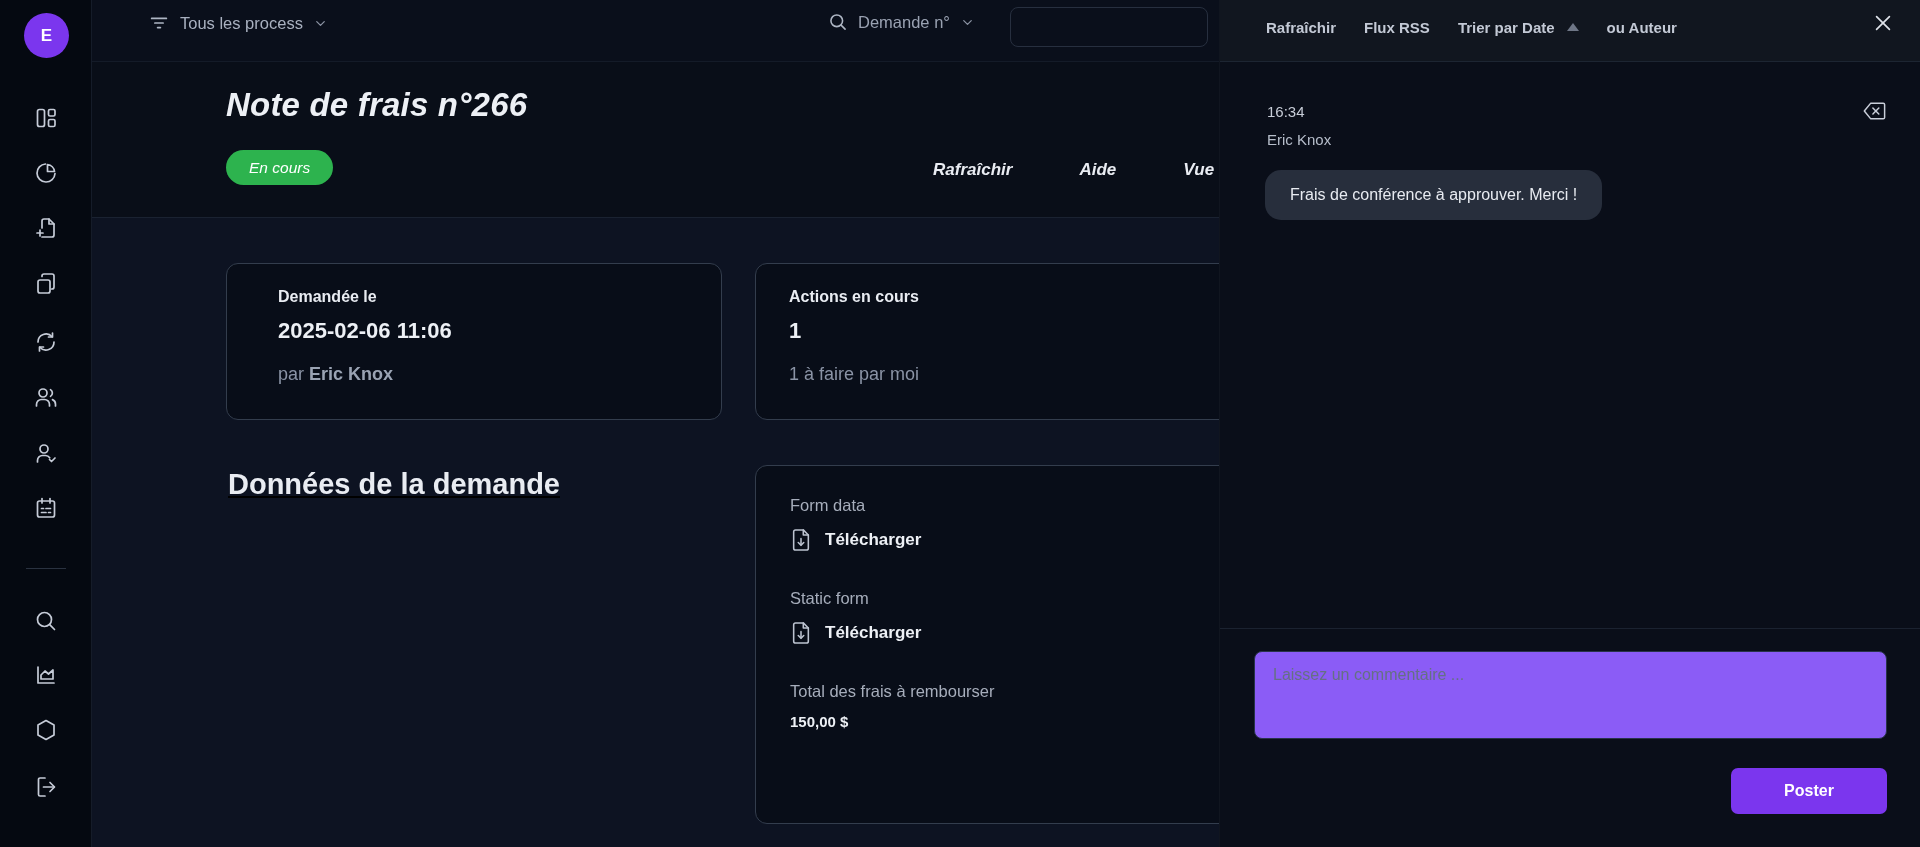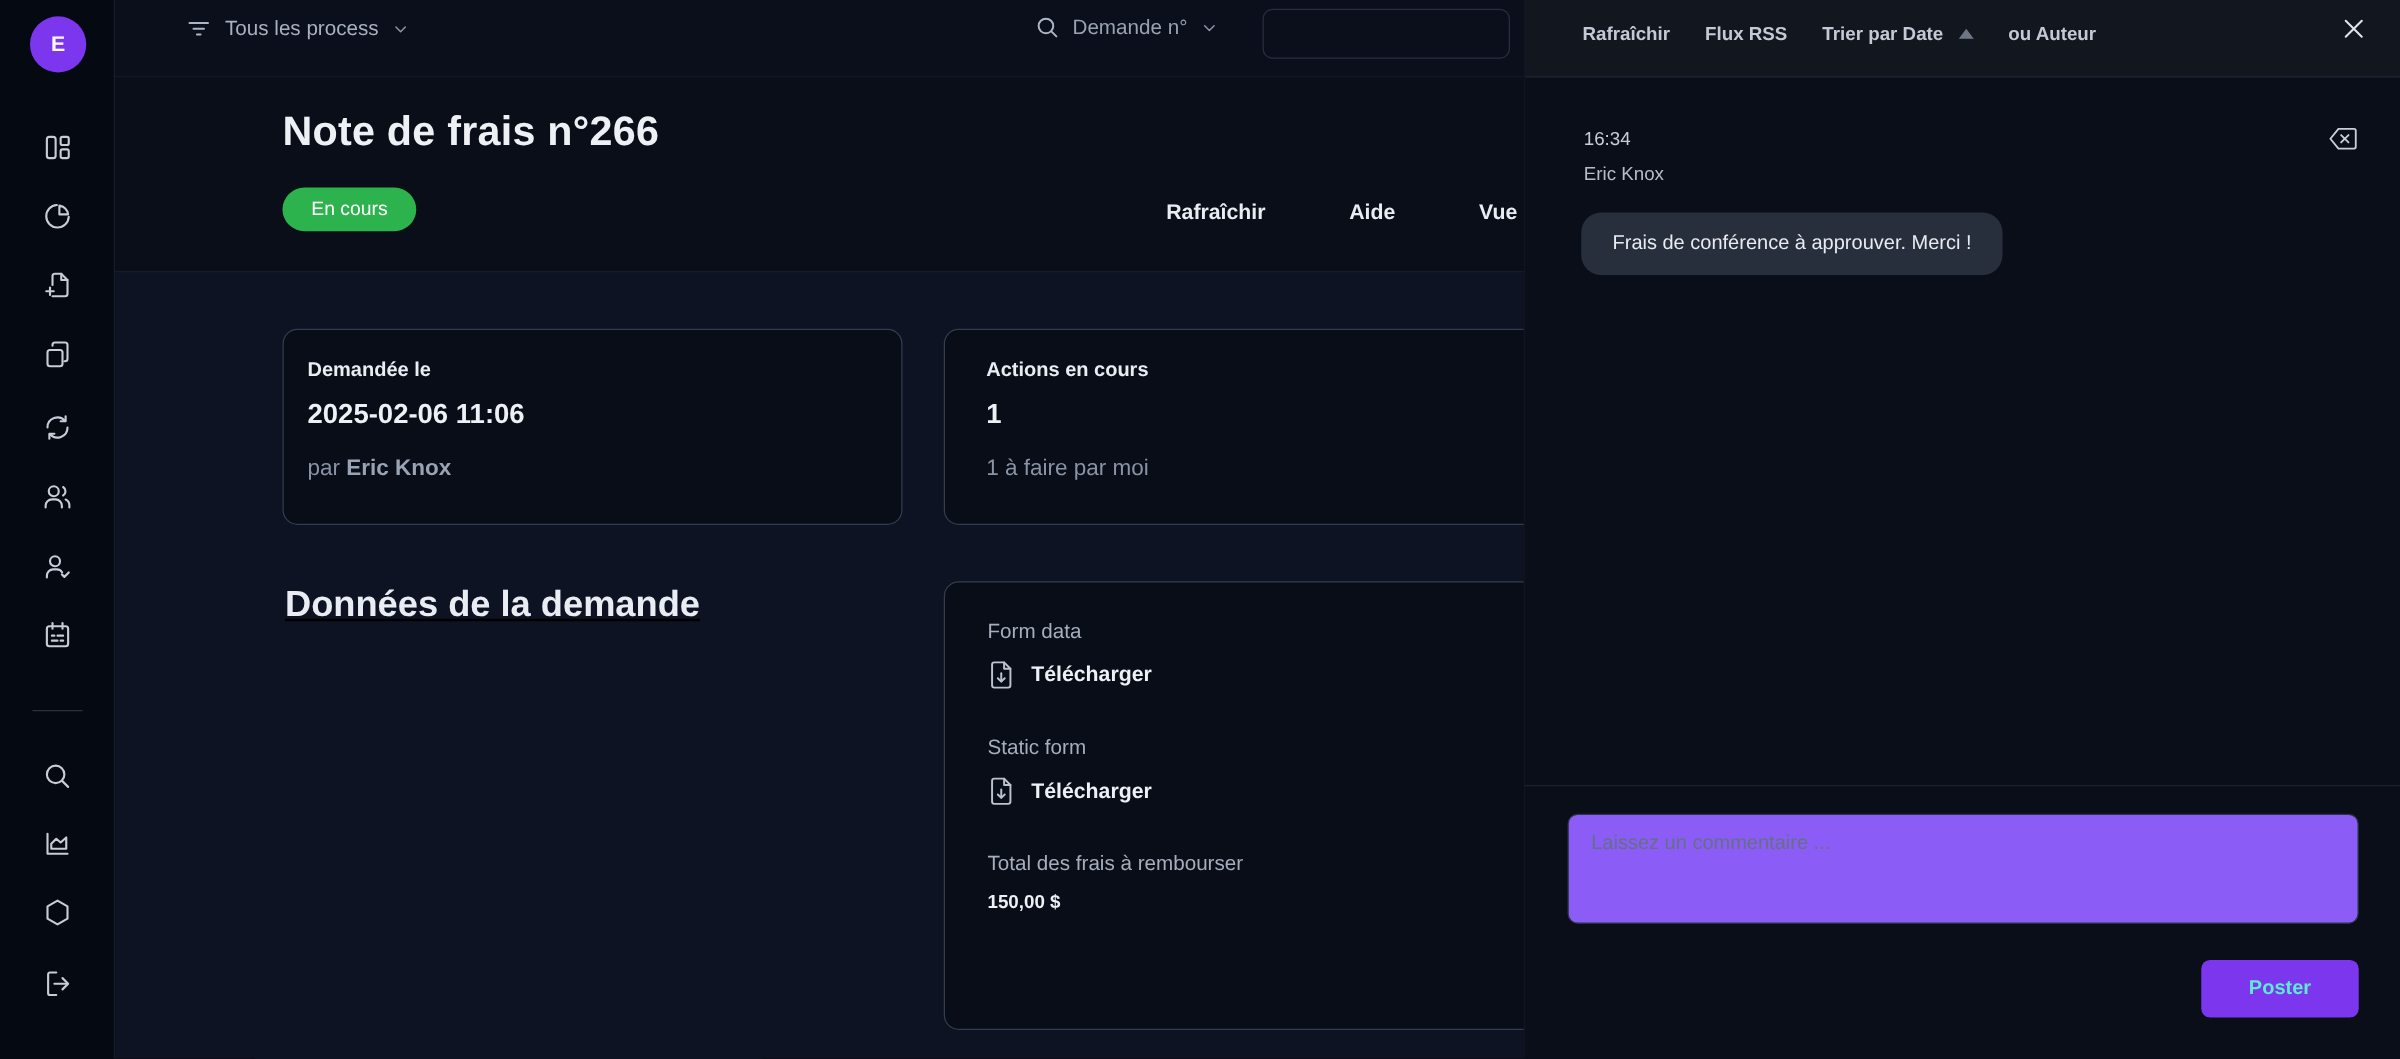--- a/index.html
+++ b/index.html
@@ -18,29 +18,29 @@
   
   .main { position:absolute; left:92px; top:0; width:1896px; height:847px; background:#0a0f1b; }
   .topbar { position:absolute; left:0; top:0; width:1127px; height:62px; border-bottom:1px solid #141b28; }
   .tb-group { position:absolute; display:flex; align-items:center; gap:10px; color:#a9b1c0; font-size:16.5px; cursor:pointer; }
   .tb-ic { width:22px; height:22px; color:#aeb6c4; }
   .tb-ic svg { width:100%; height:100%; display:block; }
   .chev { width:15px; height:15px; color:#8b93a3; }
   .chev svg { width:100%; height:100%; display:block; }
   .search-input { position:absolute; left:918px; top:7px; width:198px; height:40px; border:1px solid #272f3f; background:transparent; border-radius:8px; color:#dfe3ea; font-size:15px; padding:0 12px; outline:none; }
 
-  .main-header { position:absolute; left:0; top:62px; width:1127px; height:156px; border-bottom:1px solid #1a2231; background:#090e18; }
+  .main-header { position:absolute; left:0; top:62px; width:1127px; height:156px; border-bottom:1px solid #1a2231; background:#090e18;font-style:italic; }
   .page-title { position:absolute; left:134px; top:24px; font-size:33px; font-weight:700; color:#edf0f5; letter-spacing:.2px; }
   .status-badge { position:absolute; left:134px; top:88px; height:35px; padding:0 23px; border-radius:18px; background:#2db34e; color:#fff; font-size:15.5px; display:flex; align-items:center; }
   .hdr-actions { position:absolute; left:841px; top:98px; display:flex; gap:67px; }
   .hdr-btn { color:#e9ecf2; font-size:17px; font-weight:700; cursor:pointer; white-space:nowrap; }
 
   .main-body { position:absolute; left:0; top:218px; width:1828px; height:629px; background:#0d1322; }
   .card { position:absolute; background:#080d18; border:1px solid #333d4d; border-radius:12px; }
-  .card1 { left:134px; top:45px; width:496px; height:157px; padding:24px 19px; }
+  .card1 { left:134px; top:45px; width:496px; height:157px; padding:24px 51px; }
   .card2 { left:663px; top:45px; width:560px; height:157px; padding:24px 33px; }
   .card-label { font-size:16px; font-weight:700; color:#e9ecf2; }
   .card-value { margin-top:12px; font-size:22px; font-weight:700; color:#edf0f5; }
   .card-sub { margin-top:20px; font-size:18px; color:#8a93a5; }
   .card-sub b { color:#9aa3b3; }
 
   .data-section { position:absolute; left:136px; top:250px; width:500px;text-decoration:underline; }
   .section-title { font-size:29px; font-weight:700; color:#e9ecf2; }
   .section-sub { margin-top:13px; font-size:16.5px; color:#98a1b1; }
 
@@ -64,21 +64,21 @@
 
   .msg-time { position:absolute; left:47px; top:103px; font-size:15px; color:#c8cdd8; }
   .msg-author { position:absolute; left:47px; top:131px; font-size:15px; color:#b6bdca; }
   .msg-bubble { position:absolute; left:45px; top:170px; height:50px; padding:0 25px; background:#272e3c; border-radius:16px; display:flex; align-items:center; font-size:16px; color:#e8ebf1; white-space:nowrap; }
   .del-btn { position:absolute; right:34px; top:100px; width:24px; height:22px; color:#c9ced9; cursor:pointer; }
   .del-btn svg { width:100%; height:100%; display:block; }
 
   .comment-area { position:absolute; left:0; top:628px; width:701px; height:219px; border-top:1px solid #1b2230; }
   .comment-box { position:absolute; left:34px; top:22px; width:633px; height:88px; background:#8b5cf6; border:1px solid #29334a; border-radius:8px; resize:none; outline:none; color:#dfe3ea; font-size:16px; padding:14px 18px; font-family:"Liberation Sans","DejaVu Sans",sans-serif; }
   .comment-box::placeholder { color:#657084; }
-  .post-btn { position:absolute; right:34px; top:139px; width:126px; height:46px; background:#7b36ee; border:none; border-radius:7px; color:#5eead4; font-size:16px; font-weight:700; cursor:pointer; font-family:"Liberation Sans","DejaVu Sans",sans-serif; }
+  .post-btn { position:absolute; right:34px; top:139px; width:156px; height:46px; background:#7b36ee; border:none; border-radius:7px; color:#ffffff; font-size:16px; font-weight:700; cursor:pointer; font-family:"Liberation Sans","DejaVu Sans",sans-serif; }
 </style>
 </head>
 <body>
 
 <div id="app">
 
   <aside class="sidebar">
     <div class="avatar">E</div>
 
     <div class="nav-ic" style="top:106px">

